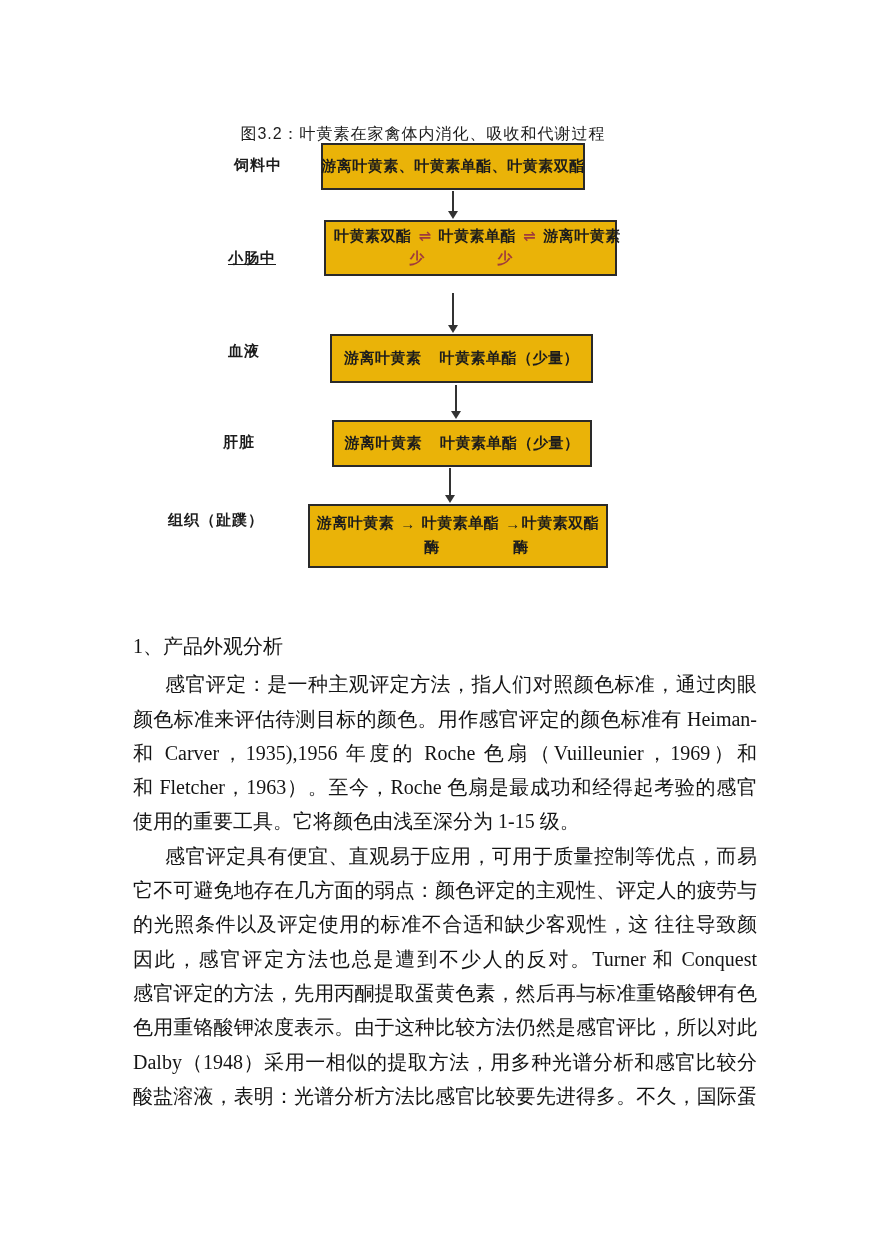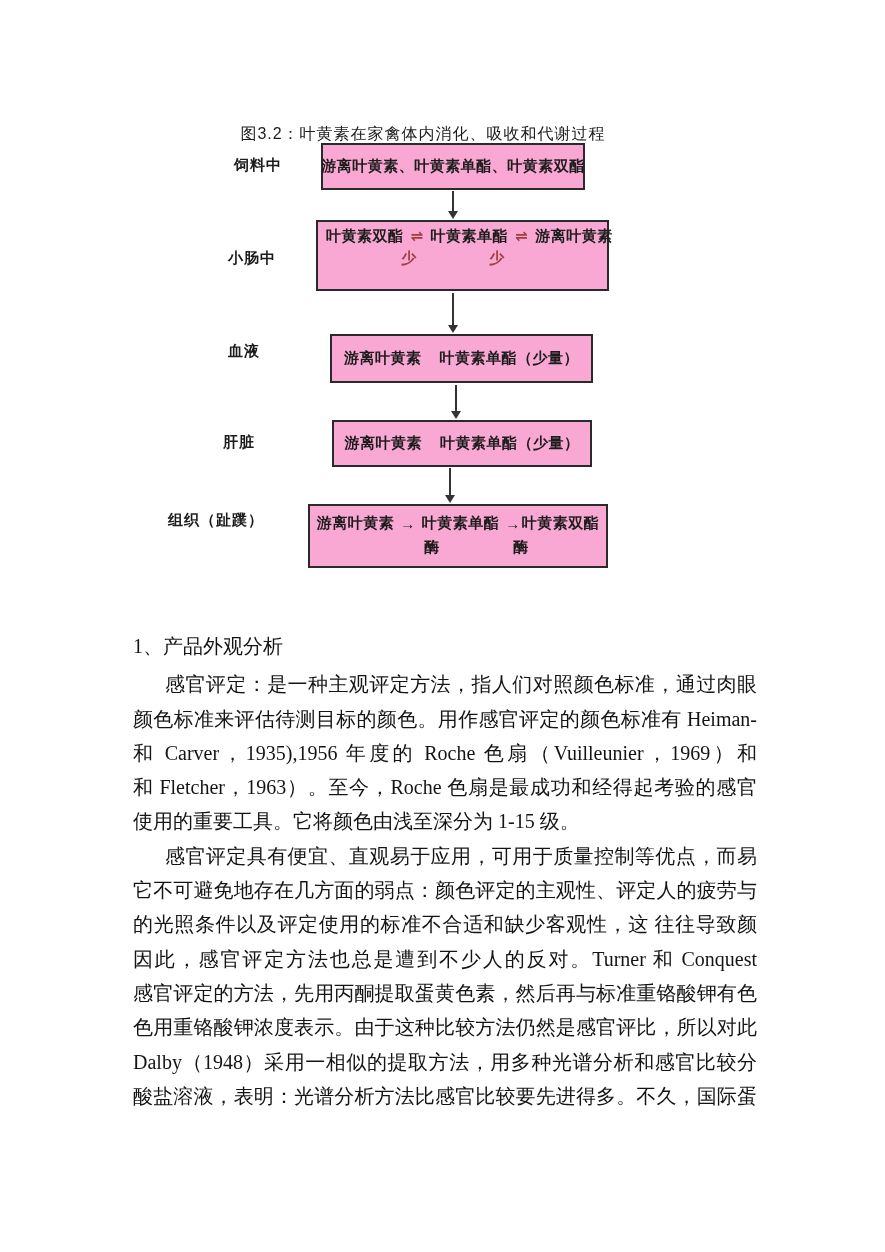--- a/index.html
+++ b/index.html
@@ -16,21 +16,21 @@
     position:absolute;left:188px;top:124px;width:470px;
     text-align:center;font-family:"Liberation Sans","DejaVu Sans",sans-serif;
     font-weight:normal;font-size:16px;letter-spacing:1px;
   }
   .stage-label{
     position:absolute;
     font-family:"Liberation Sans","DejaVu Sans",sans-serif;
     font-weight:bold;font-size:15px;letter-spacing:1px;white-space:nowrap;
   }
   .fbox{
-    position:absolute;border:2px solid #2a2a2a;background:#f9a8d4;
+    position:absolute;border:2px solid #2a2a2a;background:#eab308;
     font-family:"Liberation Sans","DejaVu Sans",sans-serif;
     font-weight:bold;font-size:15px;letter-spacing:0.5px;
     box-sizing:border-box;
   }
   .fbox .bline1{white-space:nowrap;}
   .center-flex{display:flex;align-items:center;justify-content:center;}
   .eq{color:#A03C3C;margin:0 7px;font-weight:bold;}
   .red{color:#A03C3C;}
   .abs{position:absolute;}
   .flow-arrow{position:absolute;width:10px;}
@@ -55,32 +55,32 @@
   .bline.gap{margin-bottom:5px;}
 </style>
 </head>
 <body>
 
 <div class="page">
 
   <div class="fig-title">图3.2：叶黄素在家禽体内消化、吸收和代谢过程</div>
 
   <div class="stage-label" style="left:234px;top:156px;">饲料中</div>
-  <div class="stage-label" style="left:228px;top:249px;">小肠中</div>
+  <div class="stage-label" style="left:228px;top:249px;text-decoration:underline;">小肠中</div>
   <div class="stage-label" style="left:228px;top:342px;">血液</div>
   <div class="stage-label" style="left:223px;top:433px;">肝脏</div>
   <div class="stage-label" style="left:168px;top:511px;">组织（趾蹼）</div>
 
   <div class="fbox center-flex" style="left:321px;top:143px;width:264px;height:47px;">
     <span class="bline1">游离叶黄素、叶黄素单酯、叶黄素双酯</span>
   </div>
 
   <div class="flow-arrow" style="left:448px;top:191px;height:28px;"></div>
 
-  <div class="fbox" style="left:316px;top:220px;width:293px;height:71px;padding:5px 12px 0 8px;">
+  <div class="fbox" style="left:324px;top:220px;width:293px;height:56px;padding:5px 12px 0 8px;">
     <div class="bline1">
       <span>叶黄素双酯</span><span class="eq">⇌</span><span>叶黄素单酯</span><span class="eq">⇌</span><span>游离叶黄素</span>
     </div>
     <span class="abs red" style="left:80px;top:27px;width:22px;text-align:center;">少</span>
     <span class="abs red" style="left:168px;top:27px;width:22px;text-align:center;">少</span>
   </div>
 
   <div class="flow-arrow" style="left:448px;top:293px;height:40px;"></div>
 
   <div class="fbox center-flex" style="left:330px;top:334px;width:263px;height:49px;">

